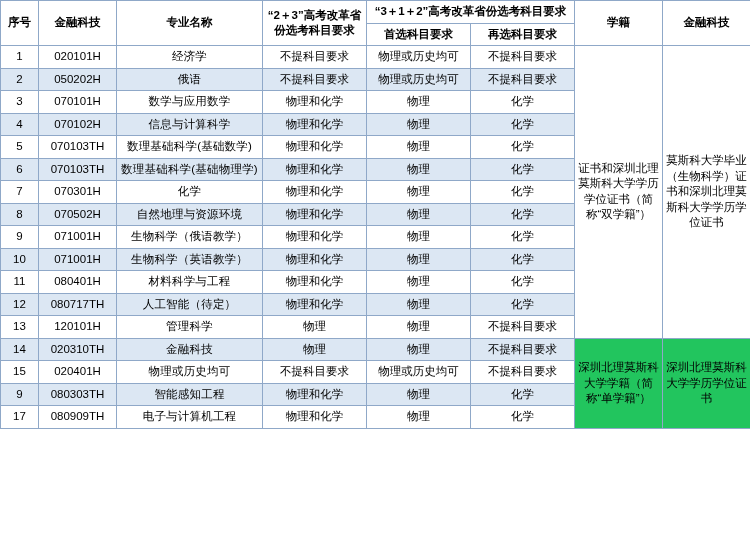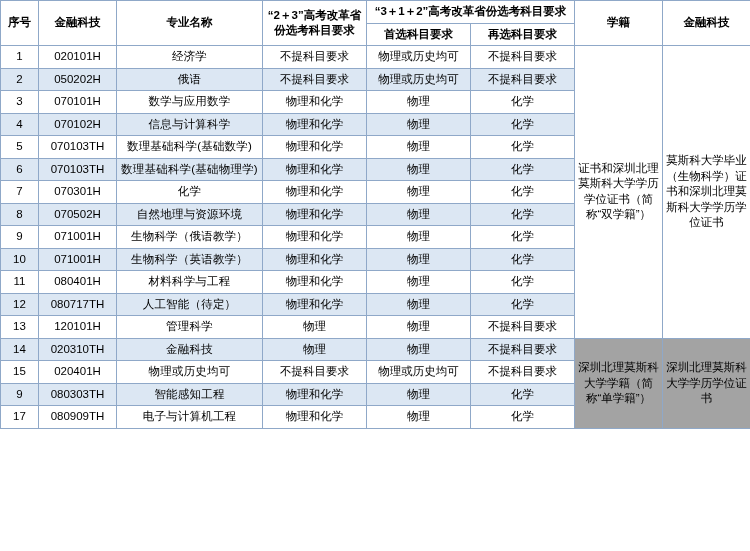--- a/index.html
+++ b/index.html
@@ -51,21 +51,21 @@
   tbody td.cell-seq { font-size: 11.5px; }
   tbody td.cell-name { letter-spacing: 0.2px; }
 
   td.merged {
     font-size: 11.5px;
     line-height: 1.5;
     padding: 4px 6px;
     text-align: center;
   }
   td.merged.blue-a { background: #ffffff; }
-  td.merged.blue-b { background: #a3a3a3; }
+  td.merged.blue-b { background: #22c55e; }
 </style>
 </head>
 <body>
 
 <table class="major-table">
   <colgroup>
     <col class="c-seq">
       <col class="c-code">
       <col class="c-name">
     <col class="c-33">

